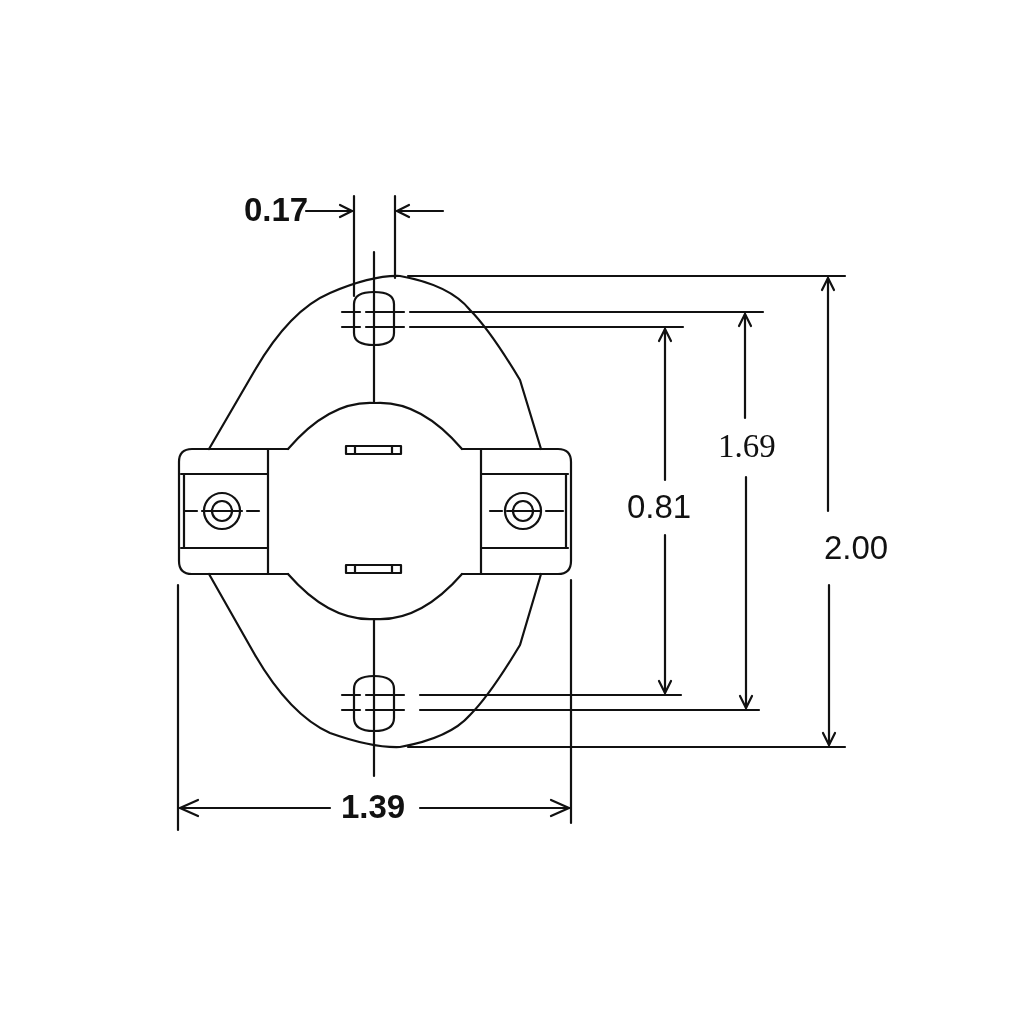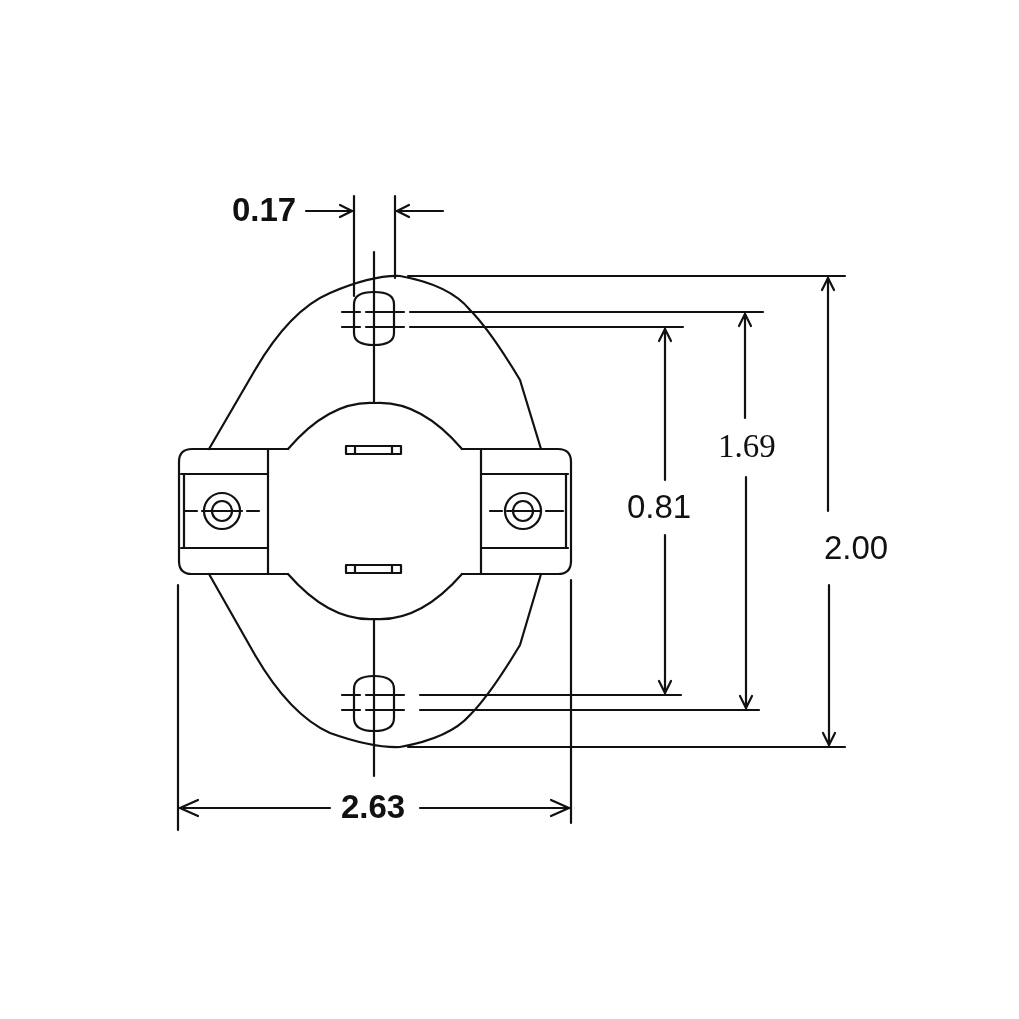--- a/index.html
+++ b/index.html
@@ -128,17 +128,17 @@
       <line x1="178" y1="585" x2="178" y2="830"></line>
       <line x1="571" y1="580" x2="571" y2="823"></line>
       <line x1="180" y1="808" x2="330" y2="808"></line>
       <polyline points="198,800 180,808 198,816"></polyline>
       <line x1="420" y1="808" x2="569" y2="808"></line>
       <polyline points="551,800 569,808 551,816"></polyline>
     </g>
   </g>
 </svg>
 
-<div class="dim-label bold" style="left:232px; top:193px;">0.17</div>
+<div class="dim-label bold" style="left:244px; top:193px;">0.17</div>
 <div class="dim-label" style="left:627px; top:490px;">0.81</div>
 <div class="dim-label" style="left:718px; top:430px;font-family:Liberation Serif, serif;">1.69</div>
 <div class="dim-label" style="left:824px; top:531px;">2.00</div>
-<div class="dim-label bold" style="left:341px; top:790px;">2.63</div>
+<div class="dim-label bold" style="left:341px; top:790px;">1.39</div>
 
 </body></html>

